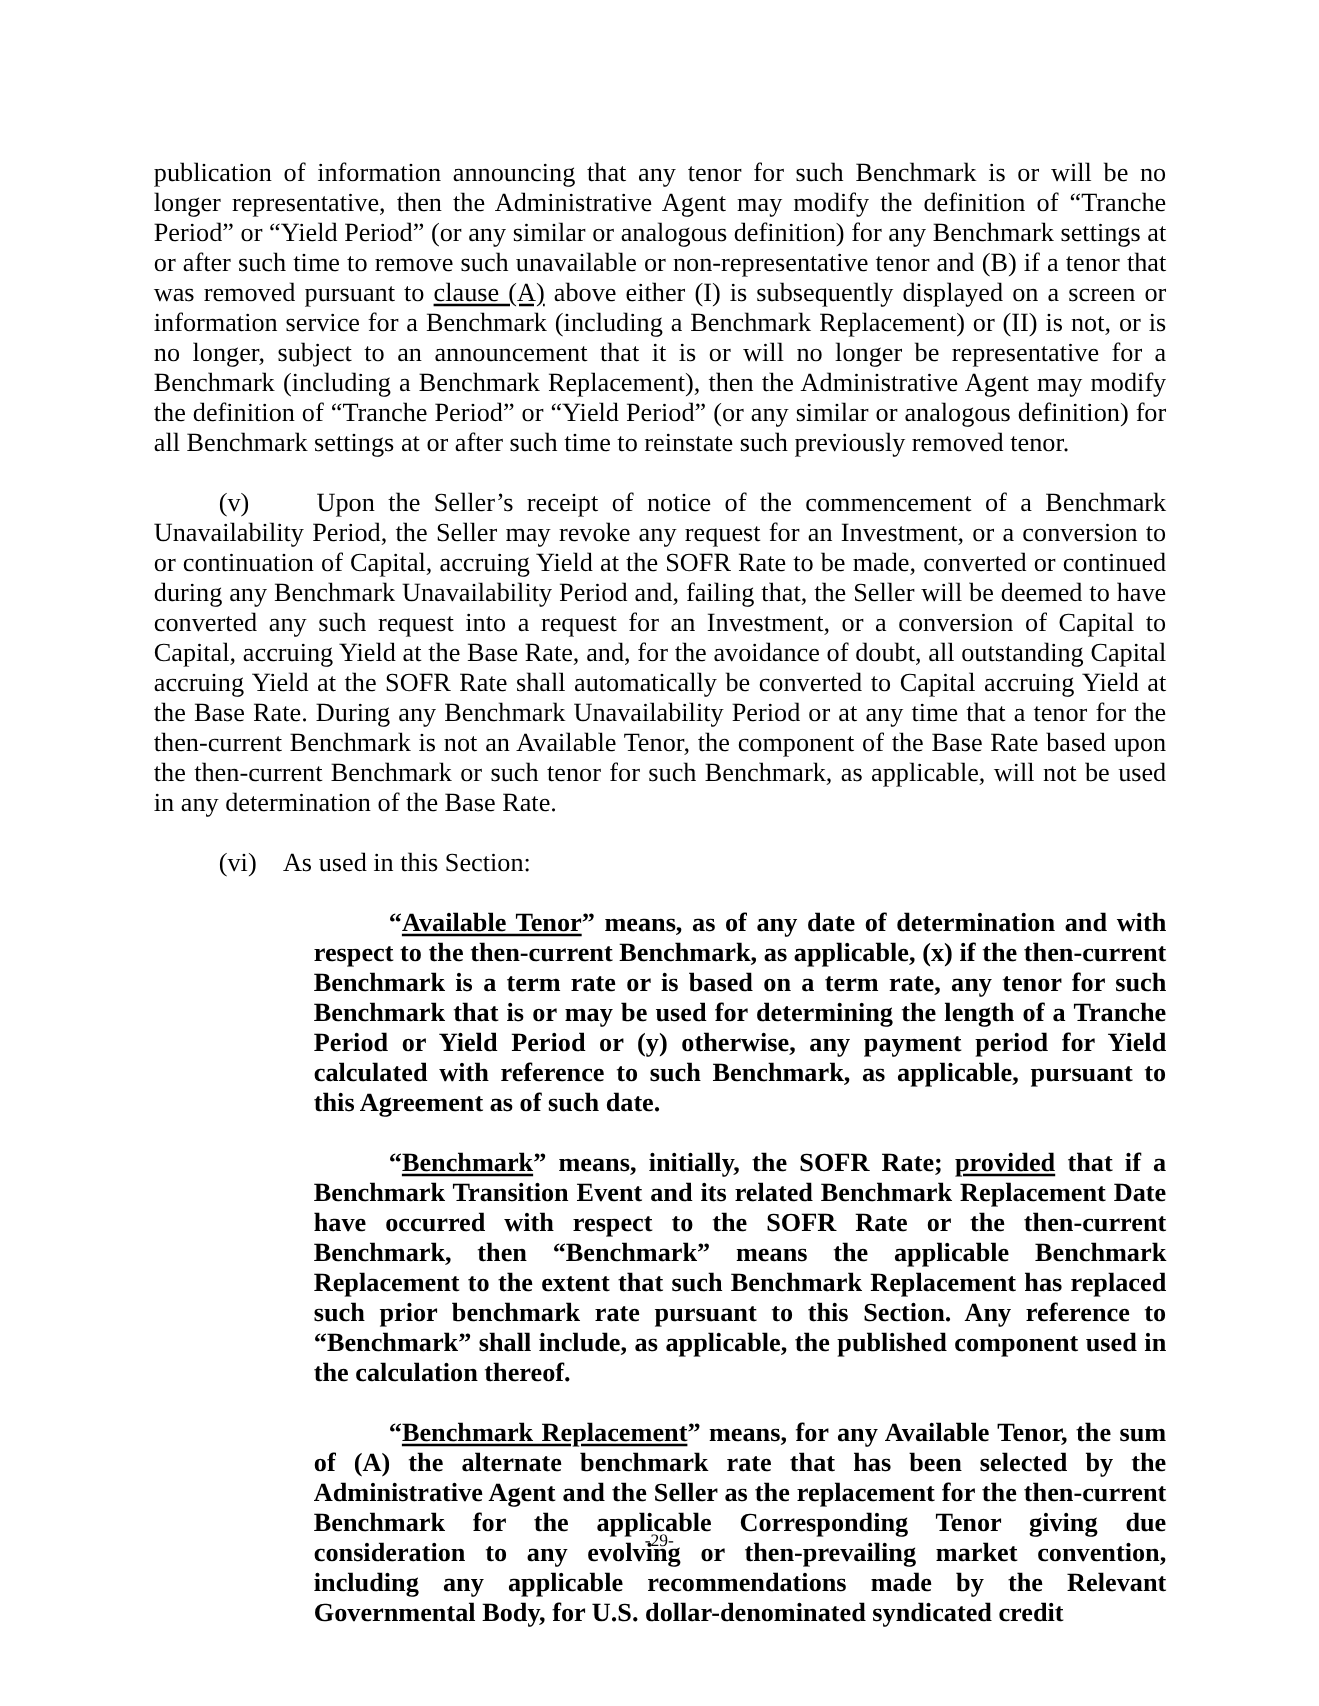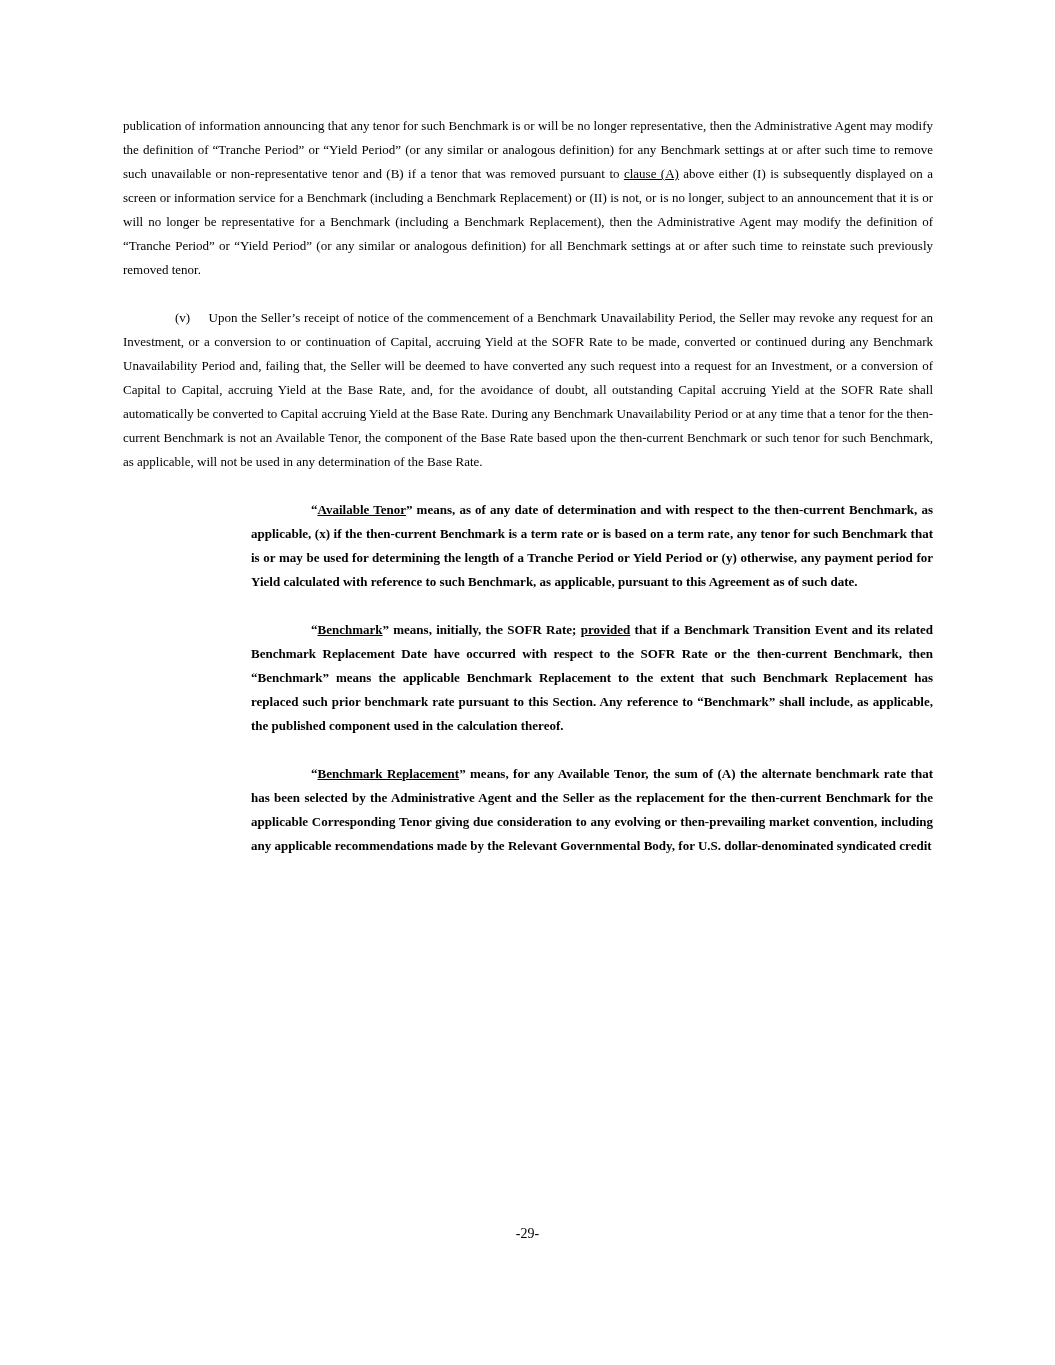--- a/index.html
+++ b/index.html
@@ -16,22 +16,22 @@
     color: #000000;
     overflow: hidden;
   }
   .content {
     position: absolute;
     left: 123px;
     top: 114px;
     width: 810px;
   }
   .content p {
-    margin: 0 0 24px 0;
-    font-size: 13px;
+    margin: 12px 0 24px 0;
+    font-size: 21px;
     line-height: 24px;
     text-align: justify;
     text-justify: inter-word;
   }
   p.indent-1 {
     text-indent: 52px;
   }
   p.def {
     margin-left: 128px;
     text-indent: 60px;
@@ -48,18 +48,19 @@
   }
   .u { text-decoration: underline; }
 </style>
 </head>
 <body>
 
 <div class="page">
   <div class="content">
     <p><span>publication of information announcing that any tenor for such Benchmark is or will be no longer representative, then the Administrative Agent may modify the definition of “Tranche Period” or “Yield Period” (or any similar or analogous definition) for any Benchmark settings at or after such time to remove such unavailable or non-representative tenor and (B) if a tenor that was removed pursuant to </span><span class="u">clause (A)</span><span> above either (I) is subsequently displayed on a screen or information service for a Benchmark (including a Benchmark Replacement) or (II) is not, or is no longer, subject to an announcement that it is or will no longer be representative for a Benchmark (including a Benchmark Replacement), then the Administrative Agent may modify the definition of “Tranche Period” or “Yield Period” (or any similar or analogous definition) for all Benchmark settings at or after such time to reinstate such previously removed tenor.</span></p>
     <p class="indent-1"><span>(v)&nbsp;&nbsp;&nbsp;&nbsp;&nbsp;Upon the Seller’s receipt of notice of the commencement of a Benchmark Unavailability Period, the Seller may revoke any request for an Investment, or a conversion to or continuation of Capital, accruing Yield at the SOFR Rate to be made, converted or continued during any Benchmark Unavailability Period and, failing that, the Seller will be deemed to have converted any such request into a request for an Investment, or a conversion of Capital to Capital, accruing Yield at the Base Rate, and, for the avoidance of doubt, all outstanding Capital accruing Yield at the SOFR Rate shall automatically be converted to Capital accruing Yield at the Base Rate. During any Benchmark Unavailability Period or at any time that a tenor for the then-current Benchmark is not an Available Tenor, the component of the Base Rate based upon the then-current Benchmark or such tenor for such Benchmark, as applicable, will not be used in any determination of the Base Rate.</span></p>
+    <p class="indent-1"><span>(vi)&nbsp;&nbsp;&nbsp;&nbsp;As used in this Section:</span></p>
     <p class="def"><span>“</span><span class="u">Available Tenor</span><span>” means, as of any date of determination and with respect to the then-current Benchmark, as applicable, (x) if the then-current Benchmark is a term rate or is based on a term rate, any tenor for such Benchmark that is or may be used for determining the length of a Tranche Period or Yield Period or (y) otherwise, any payment period for Yield calculated with reference to such Benchmark, as applicable, pursuant to this Agreement as of such date.</span></p>
     <p class="def"><span>“</span><span class="u">Benchmark</span><span>” means, initially, the SOFR Rate; </span><span class="u">provided</span><span> that if a Benchmark Transition Event and its related Benchmark Replacement Date have occurred with respect to the SOFR Rate or the then-current Benchmark, then “Benchmark” means the applicable Benchmark Replacement to the extent that such Benchmark Replacement has replaced such prior benchmark rate pursuant to this Section. Any reference to “Benchmark” shall include, as applicable, the published component used in the calculation thereof.</span></p>
     <p class="def"><span>“</span><span class="u">Benchmark Replacement</span><span>” means, for any Available Tenor, the sum of (A) the alternate benchmark rate that has been selected by the Administrative Agent and the Seller as the replacement for the then-current Benchmark for the applicable Corresponding Tenor giving due consideration to any evolving or then-prevailing market convention, including any applicable recommendations made by the Relevant Governmental Body, for U.S. dollar-denominated syndicated credit</span></p>
   </div>
   <div class="footer">-29-</div>
 </div>
 
 </body></html>

